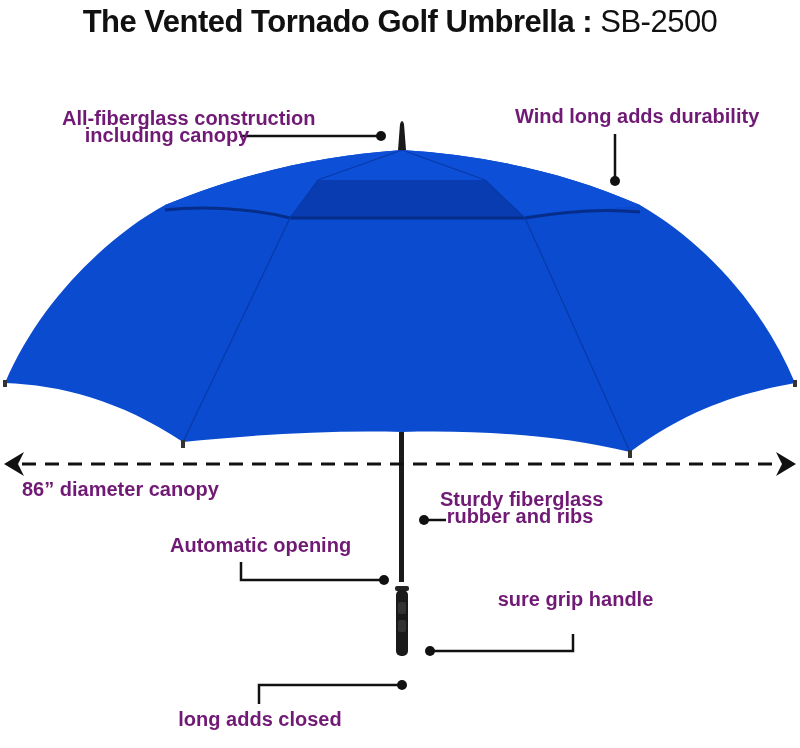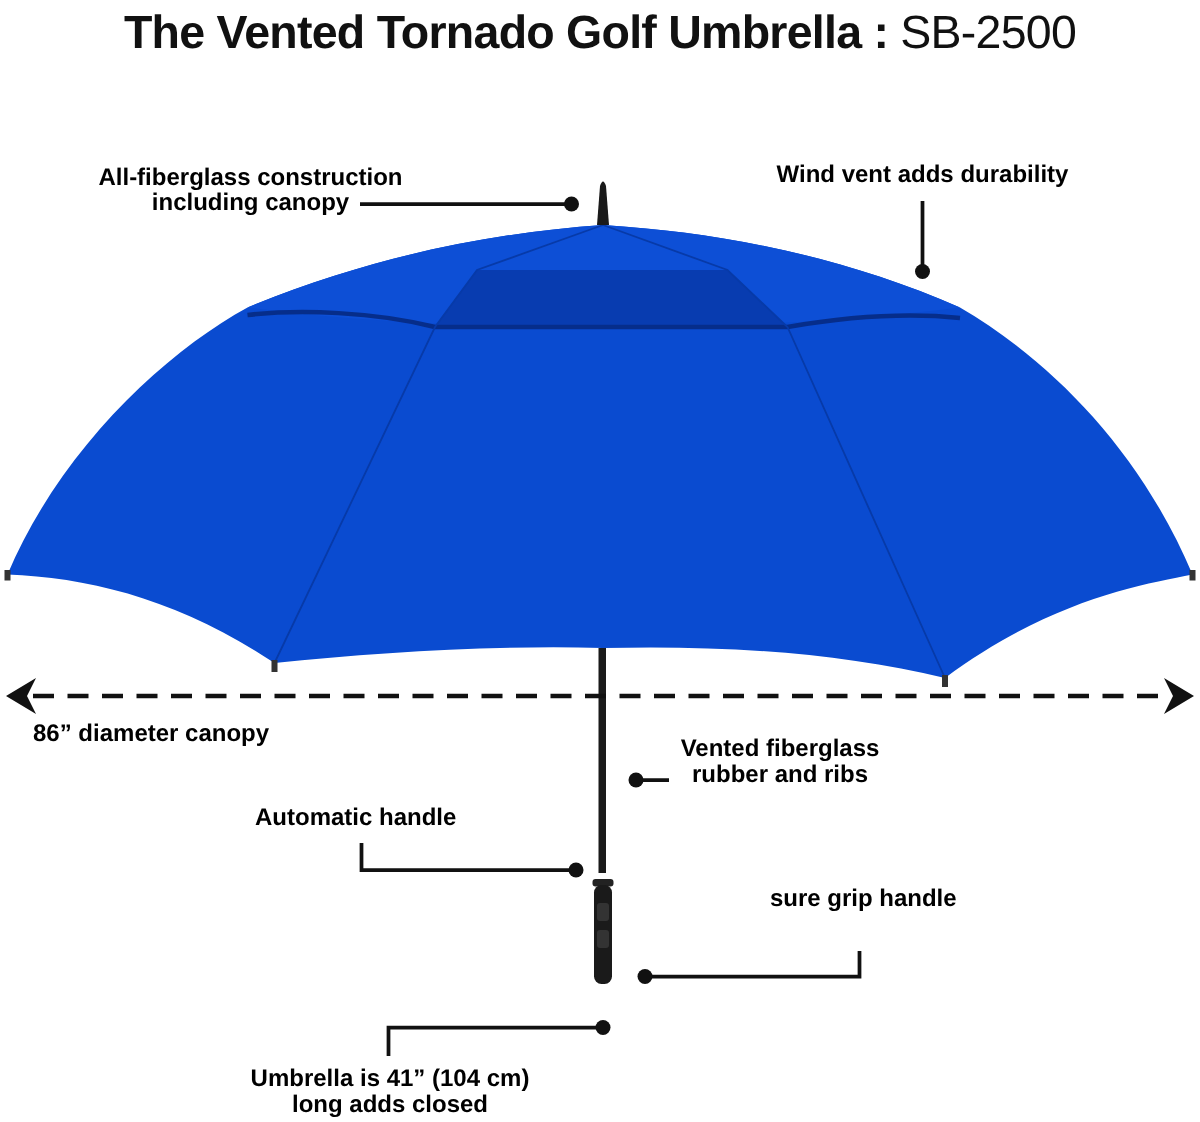--- a/index.html
+++ b/index.html
@@ -1,20 +1,20 @@
 <!DOCTYPE html>
 <html><head>
 <meta charset="utf-8">
 <style>
   html, body { margin:0; padding:0; background:#ffffff; }
   body { width:800px; height:748px; position:relative; overflow:hidden; font-family:"Liberation Sans", sans-serif; color:#111; }
   .title { position:absolute; top:2px; left:0; width:800px; text-align:center; font-size:31px; line-height:40px; letter-spacing:-0.5px; }
   .title .bold { font-weight:bold; }
   .title .normal { font-weight:normal;text-align:right; }
-  .label { position:absolute; font-weight:bold; font-size:16px; line-height:17px; color:#000000; white-space:nowrap; }
+  .label { position:absolute; font-weight:bold; font-size:20px; line-height:17px; color:#701a75; white-space:nowrap; }
   .label.center { text-align:center; }
   svg.art { position:absolute; left:0; top:0; }
 </style>
 </head>
 <body>
 
 <div class="title">
   <span class="bold">The Vented Tornado Golf Umbrella :</span><span class="normal"> SB-2500</span>
 </div>
 
@@ -73,36 +73,35 @@
     <circle cx="402" cy="685" r="5"></circle>
   </g>
 </svg>
 
 <div class="label center" style="left:62px; top:110px; width:210px;">
   <div>All-fiberglass construction</div>
   <div>including canopy</div>
 </div>
 
 <div class="label center" style="left:515px; top:108px; width:200px;">
-  <div>Wind vent adds durability</div>
+  <div>Wind long adds durability</div>
 </div>
 
 <div class="label" style="left:22px; top:481px;">
   <div>86” diameter canopy</div>
 </div>
 
 <div class="label center" style="left:440px; top:491px; width:160px;">
-  <div>Vented fiberglass</div>
+  <div>Sturdy fiberglass</div>
   <div>rubber and ribs</div>
 </div>
 
 <div class="label" style="left:170px; top:537px;">
-  <div>Automatic handle</div>
+  <div>Automatic opening</div>
 </div>
 
 <div class="label center" style="left:488px; top:591px; width:175px;">
   <div>sure grip handle</div>
 </div>
 
 <div class="label center" style="left:160px; top:711px; width:200px;">
-  <div>Umbrella is 41” (104 cm)</div>
   <div>long adds closed</div>
 </div>
 
 </body></html>

